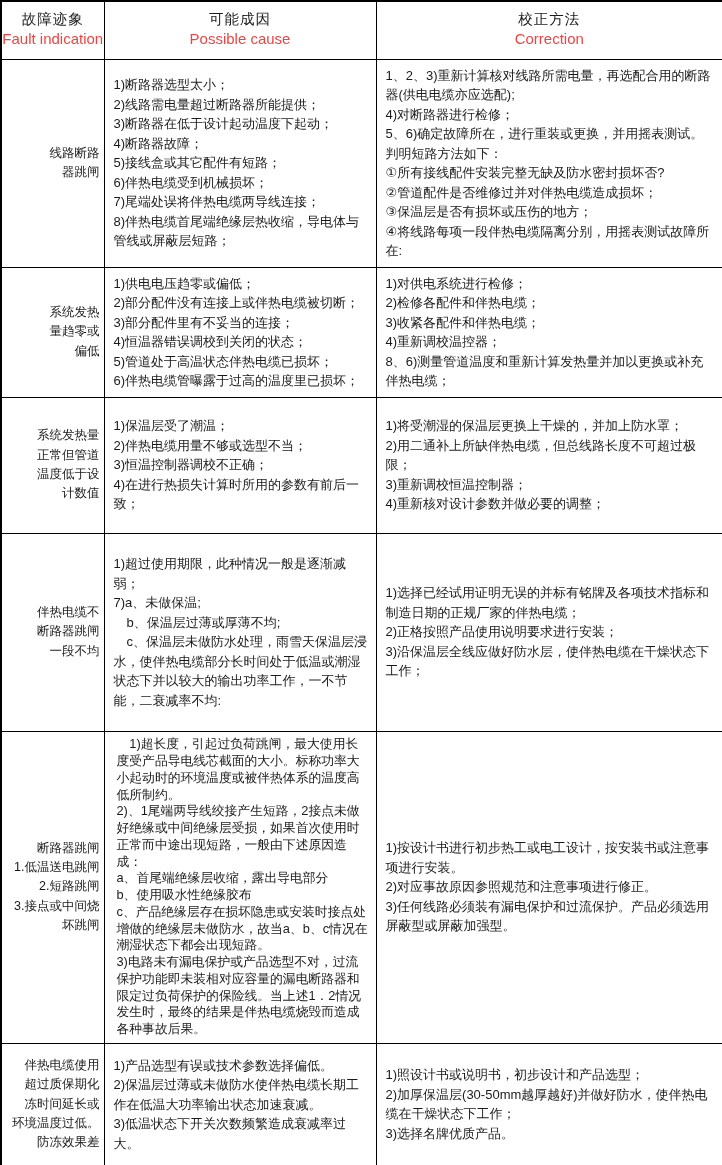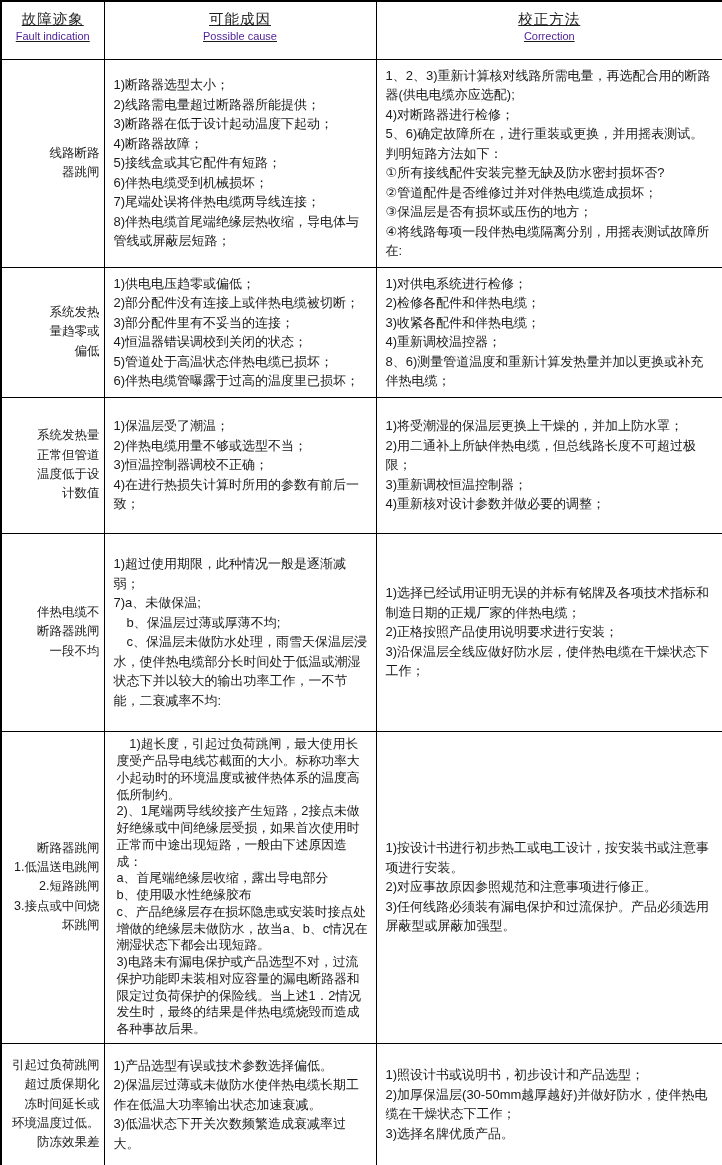--- a/index.html
+++ b/index.html
@@ -23,31 +23,31 @@
     border: 2px solid #000;
   }
   col.c1 { width: 103px; }
   col.c2 { width: 272px; }
   col.c3 { width: 347px; }
   th, td {
     border: 1px solid #000;
     vertical-align: middle;
     font-weight: normal;
   }
-  thead tr { height: 58px; text-decoration: underline; }
+  thead tr { height: 58px; }
   thead th { vertical-align: top; padding-top: 7px; text-align: center; }
   .hdr-zh {
     font-size: 14.5px;
     line-height: 1.4;
     letter-spacing: 1px;
   }
   .hdr-en {
-    font-size: 11px;
+    font-size: 15px;
     line-height: 1.3;
-    color: #4c1d95;
+    color: #ef4444;
   }
   td.fault-cell {
     text-align: right;
     padding: 4px 4px 4px 8px;
     font-size: 12.5px;
     line-height: 1.55;
     white-space: pre-line;
   }
   td.cause-cell, td.corr-cell {
     text-align: left;
@@ -169,21 +169,21 @@
 2)、1尾端两导线绞接产生短路，2接点未做好绝缘或中间绝缘层受损，如果首次使用时正常而中途出现短路，一般由下述原因造成：
 a、首尾端绝缘层收缩，露出导电部分
 b、使用吸水性绝缘胶布
 c、产品绝缘层存在损坏隐患或安装时接点处增做的绝缘层未做防水，故当a、b、c情况在潮湿状态下都会出现短路。
 3)电路未有漏电保护或产品选型不对，过流保护功能即未装相对应容量的漏电断路器和限定过负荷保护的保险线。当上述1．2情况发生时，最终的结果是伴热电缆烧毁而造成各种事故后果。</td>
         <td class="corr-cell">1)按设计书进行初步热工或电工设计，按安装书或注意事项进行安装。
 2)对应事故原因参照规范和注意事项进行修正。
 3)任何线路必须装有漏电保护和过流保护。产品必须选用屏蔽型或屏蔽加强型。</td>
       </tr>
       <tr class="r6">
-        <td class="fault-cell">引起过负荷跳闸
+        <td class="fault-cell">伴热电缆使用
 超过质保期化
 冻时间延长或
 环境温度过低。
 防冻效果差</td>
         <td class="cause-cell">1)产品选型有误或技术参数选择偏低。
 2)保温层过薄或未做防水使伴热电缆长期工作在低温大功率输出状态加速衰减。
 3)低温状态下开关次数频繁造成衰减率过大。</td>
         <td class="corr-cell">1)照设计书或说明书，初步设计和产品选型；
 2)加厚保温层(30-50mm越厚越好)并做好防水，使伴热电缆在干燥状态下工作；
 3)选择名牌优质产品。</td>

